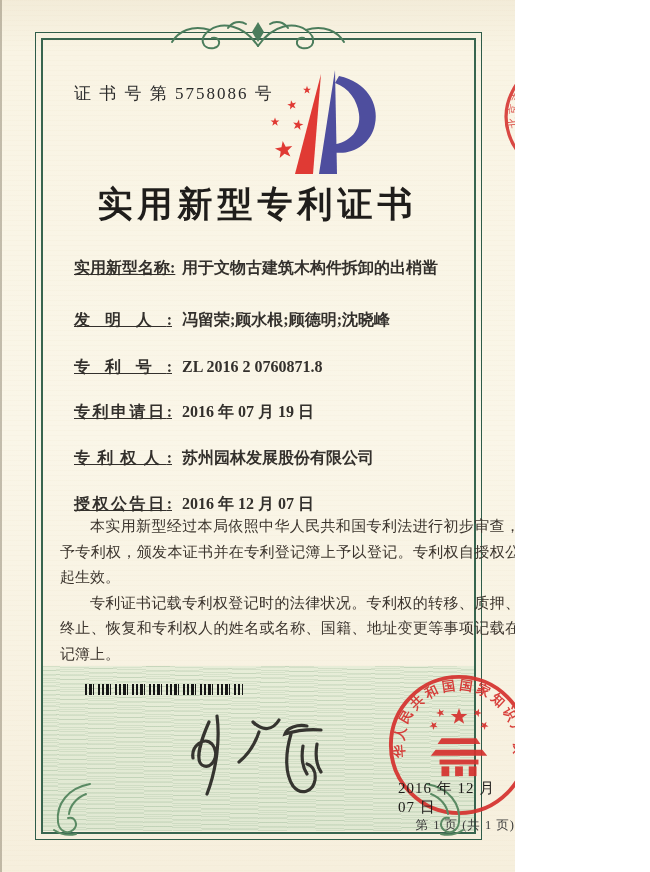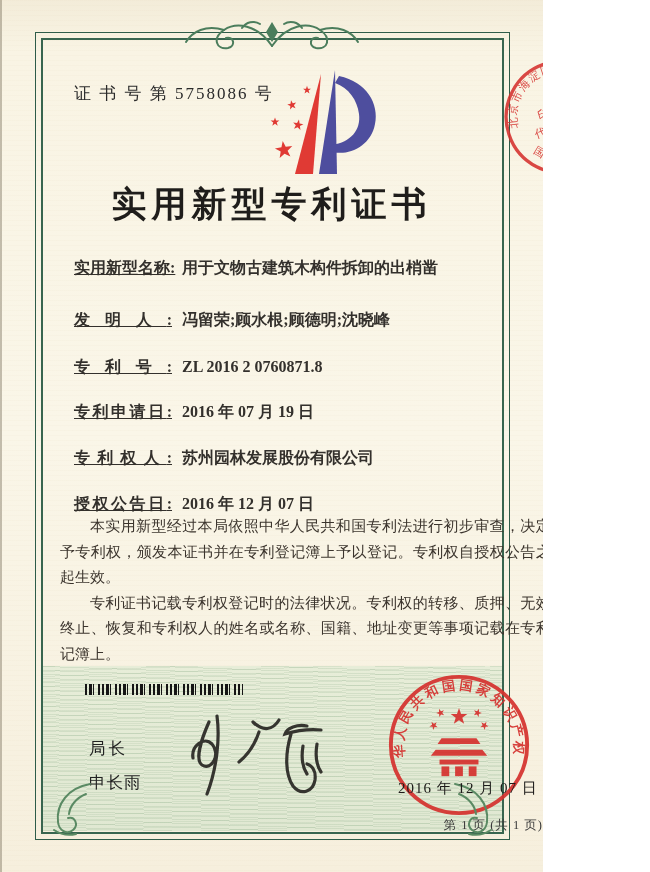--- a/index.html
+++ b/index.html
@@ -2,21 +2,20 @@
 <html><head>
 <meta charset="utf-8">
 <style>
   html,body{margin:0;padding:0;}
   body{width:650px;height:872px;font-family:"Liberation Serif","DejaVu Serif",serif;}
   .page{
     position:relative;width:515px;height:872px;overflow:hidden;
     background:
       linear-gradient(90deg, rgba(90,80,60,.35) 0 2px, rgba(0,0,0,0) 2px 6px),
       linear-gradient(180deg,#f3ecd9 0%,#f9f4e4 6%,#faf6e8 50%,#f6efdd 100%);
-    padding-left: 28px;
   }
   .paper-texture{position:absolute;inset:0;pointer-events:none;
     background:repeating-linear-gradient(180deg, rgba(210,190,150,.05) 0 1px, rgba(0,0,0,0) 1px 5px);}
   .frame-outer{position:absolute;left:35px;right:33px;top:32px;bottom:32px;border:1.5px solid #2e5c49;}
   .frame-inner{position:absolute;left:41px;right:39px;top:38px;bottom:38px;border:2.5px solid #38654f;}
   .green-band{
     position:absolute;left:43px;right:41px;top:666px;bottom:41px;
     background:
       repeating-linear-gradient(2deg, rgba(120,160,120,.18) 0 1px, rgba(0,0,0,0) 1px 4px),
       repeating-linear-gradient(-2deg, rgba(120,160,120,.14) 0 1px, rgba(0,0,0,0) 1px 5px),
@@ -148,24 +147,20 @@
     </div>
   </div>
 
   <div class="paragraphs">
     <p>本实用新型经过本局依照中华人民共和国专利法进行初步审查，决定授予专利权，颁发本证书并在专利登记簿上予以登记。专利权自授权公告之日起生效。</p>
     <p>专利证书记载专利权登记时的法律状况。专利权的转移、质押、无效、终止、恢复和专利权人的姓名或名称、国籍、地址变更等事项记载在专利登记簿上。</p>
   </div>
 
   <div class="barcode"></div>
 
-  <div class="signer">
-    <div>局长</div>
-    <div class="name">申长雨</div>
-  </div>
 
   <svg class="signature-svg" width="180" height="90" viewBox="0 0 180 90">
     <g stroke="#24221f" stroke-width="3.2" fill="none" stroke-linecap="round" opacity="0.9">
       <path d="M34 12 C26 30 20 50 27 55 C37 61 46 44 37 34 C29 26 16 36 18 48"></path>
       <path d="M42 6 C45 28 42 58 32 84"></path>
       <path d="M84 22 C80 34 74 44 64 52"></path>
       <path d="M78 12 C88 22 98 20 104 10"></path>
       <path d="M132 16 C122 14 112 18 110 24 C120 21 134 19 146 20"></path>
       <path d="M116 24 C110 44 110 64 118 76 C126 86 138 82 140 70 C141 62 138 56 132 54"></path>
       <path d="M128 36 C126 48 128 58 132 64"></path>

